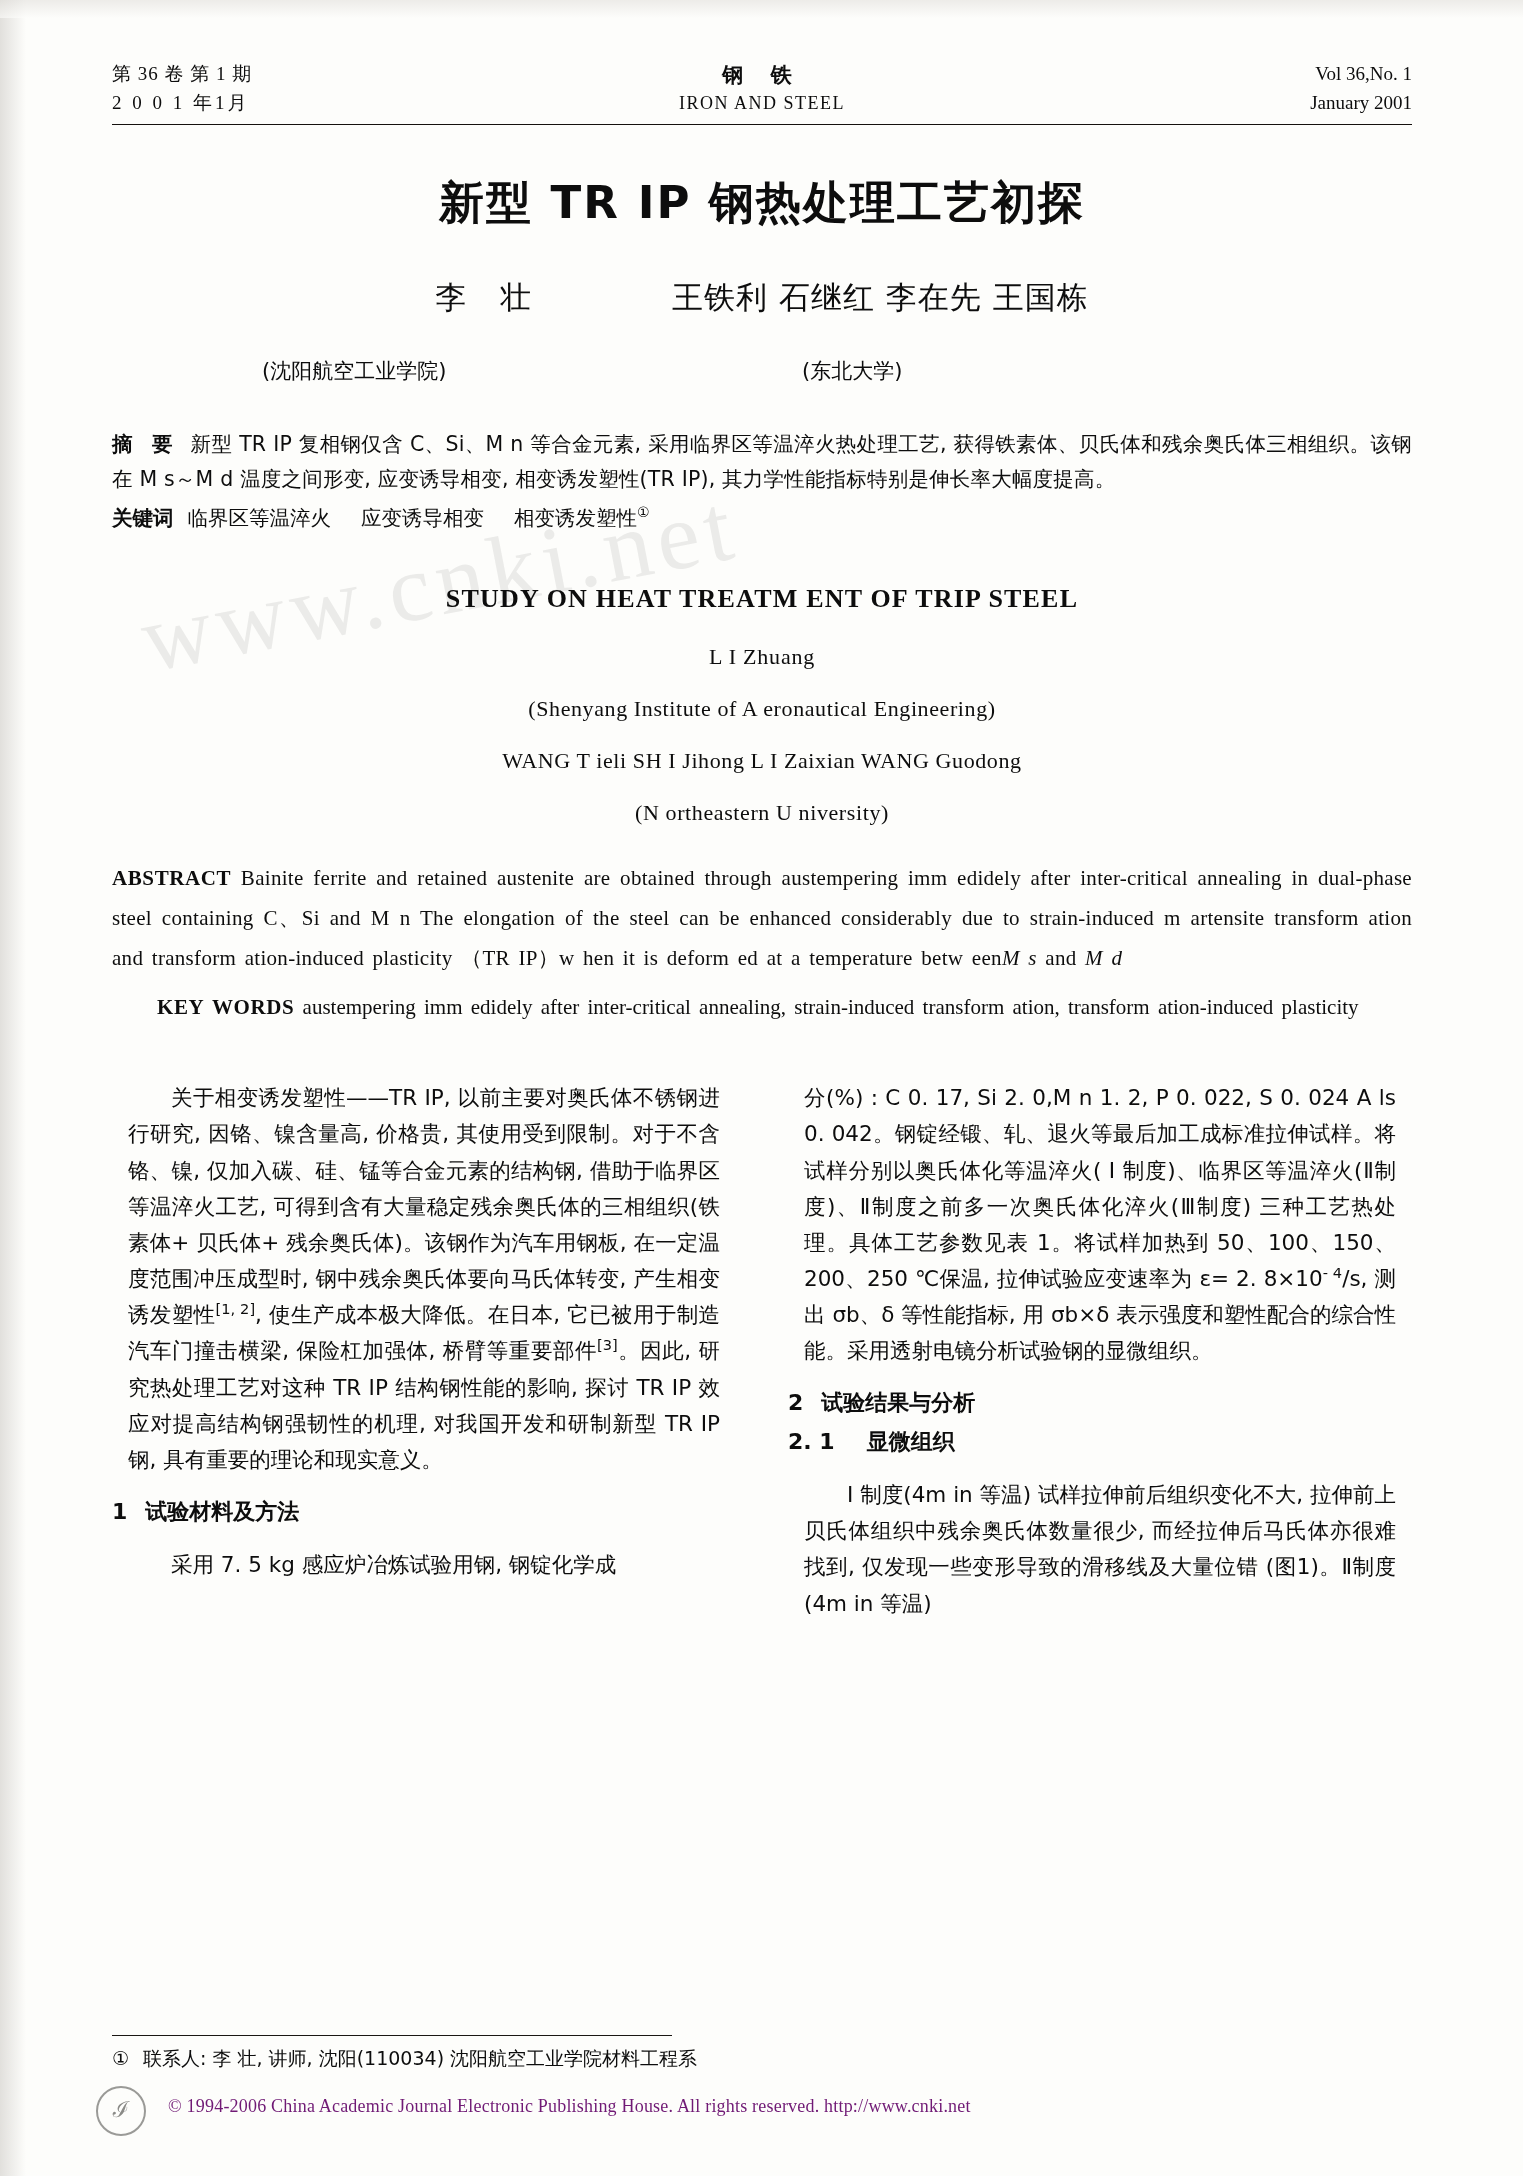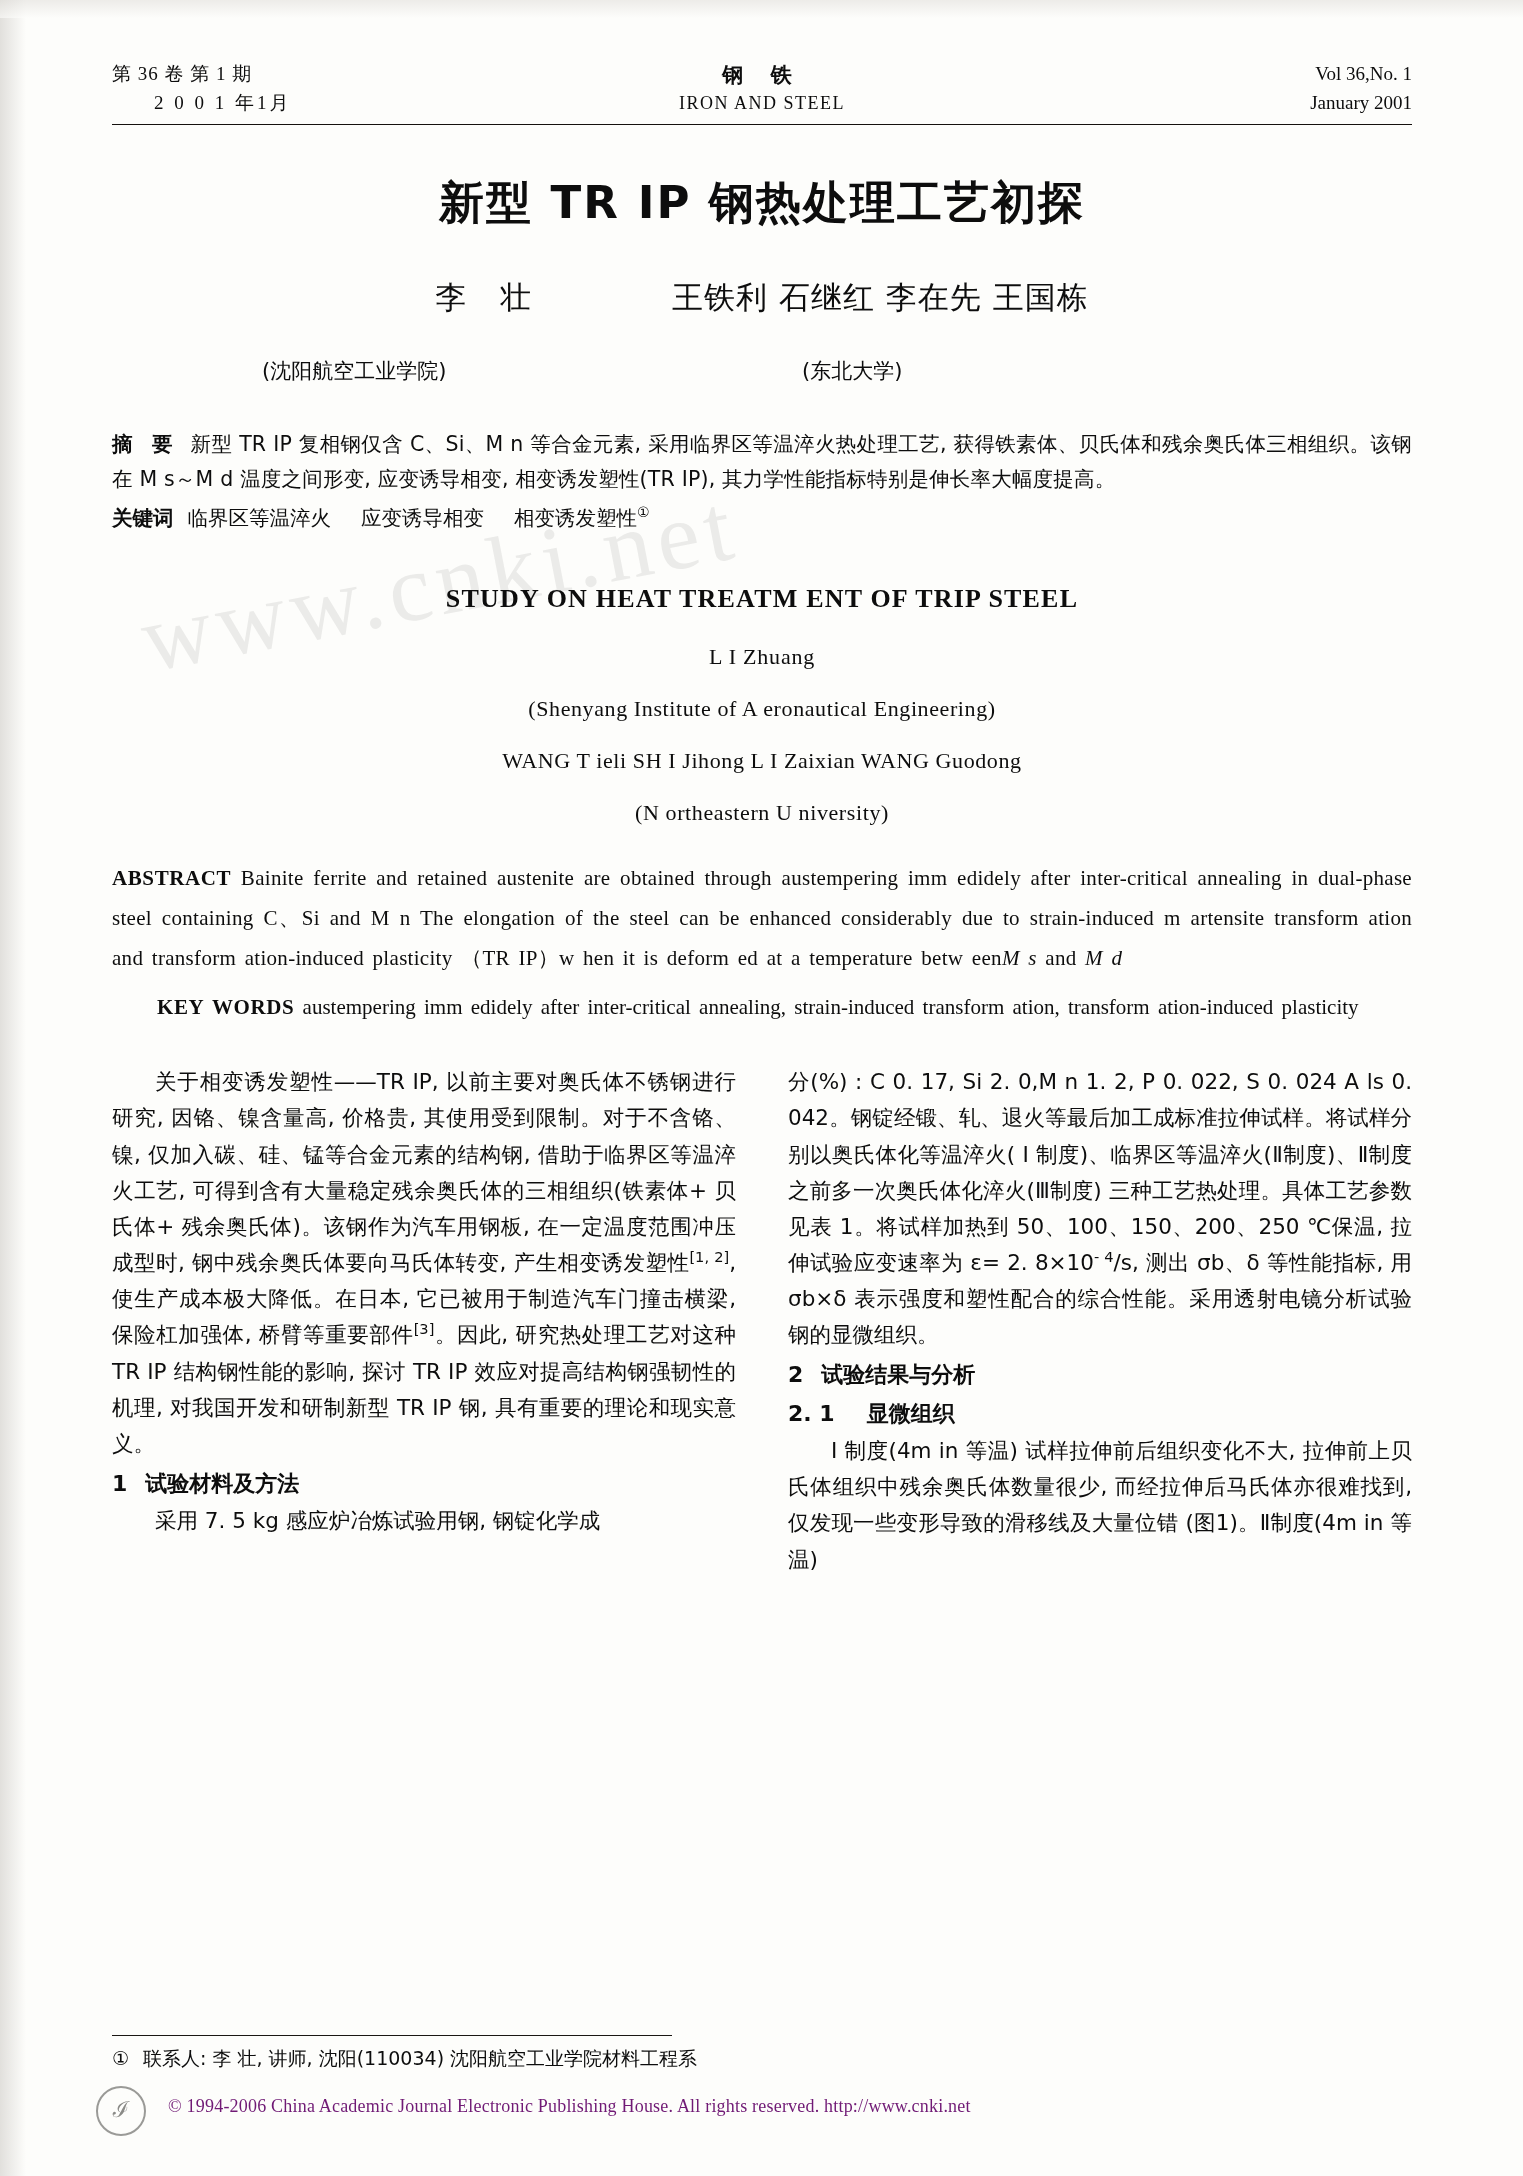--- a/index.html
+++ b/index.html
@@ -47,21 +47,21 @@
     position: relative;
     height: 62px;
     font-size: 19px;
   }
   .rh-left {
     position: absolute; left: 0; top: 0;
     line-height: 1.5;
     font-family: "Liberation Serif", serif;
   }
   .rh-left .l1 { font-size: 19px; letter-spacing: 1px; }
-  .rh-left .l2 { font-size: 19px; letter-spacing: 3px; margin-left: 42px; }
+  .rh-left .l2 { font-size: 19px; letter-spacing: 3px; }
   .rh-center {
     position: absolute; left: 50%; top: 0;
     transform: translateX(-50%);
     text-align: center;
     line-height: 1.45;
   }
   .rh-center .cn {
     font-size: 21px; font-weight: bold; letter-spacing: 10px;
     font-family: "DejaVu Sans", sans-serif;
   }
@@ -182,21 +182,21 @@
     gap: 52px;
   }
   .col {
     width: 624px;
     font-size: 21.5px;
     line-height: 1.68;
     text-align: justify;
     font-family: "DejaVu Sans", sans-serif;
     letter-spacing: 0px;
   }
-  .col p { margin: 0; text-indent: 2em; }
+  .col p { margin: 16px; text-indent: 2em; }
   .col p.noind { text-indent: 0; }
   .sec-h {
     margin: 4px 0 0 0;
     font-weight: bold;
     font-size: 22px;
     font-family: "DejaVu Sans", sans-serif;
   }
   .sec-h .num { margin-right: 18px; }
   .subsec-h {
     margin: 2px 0 0 0;

